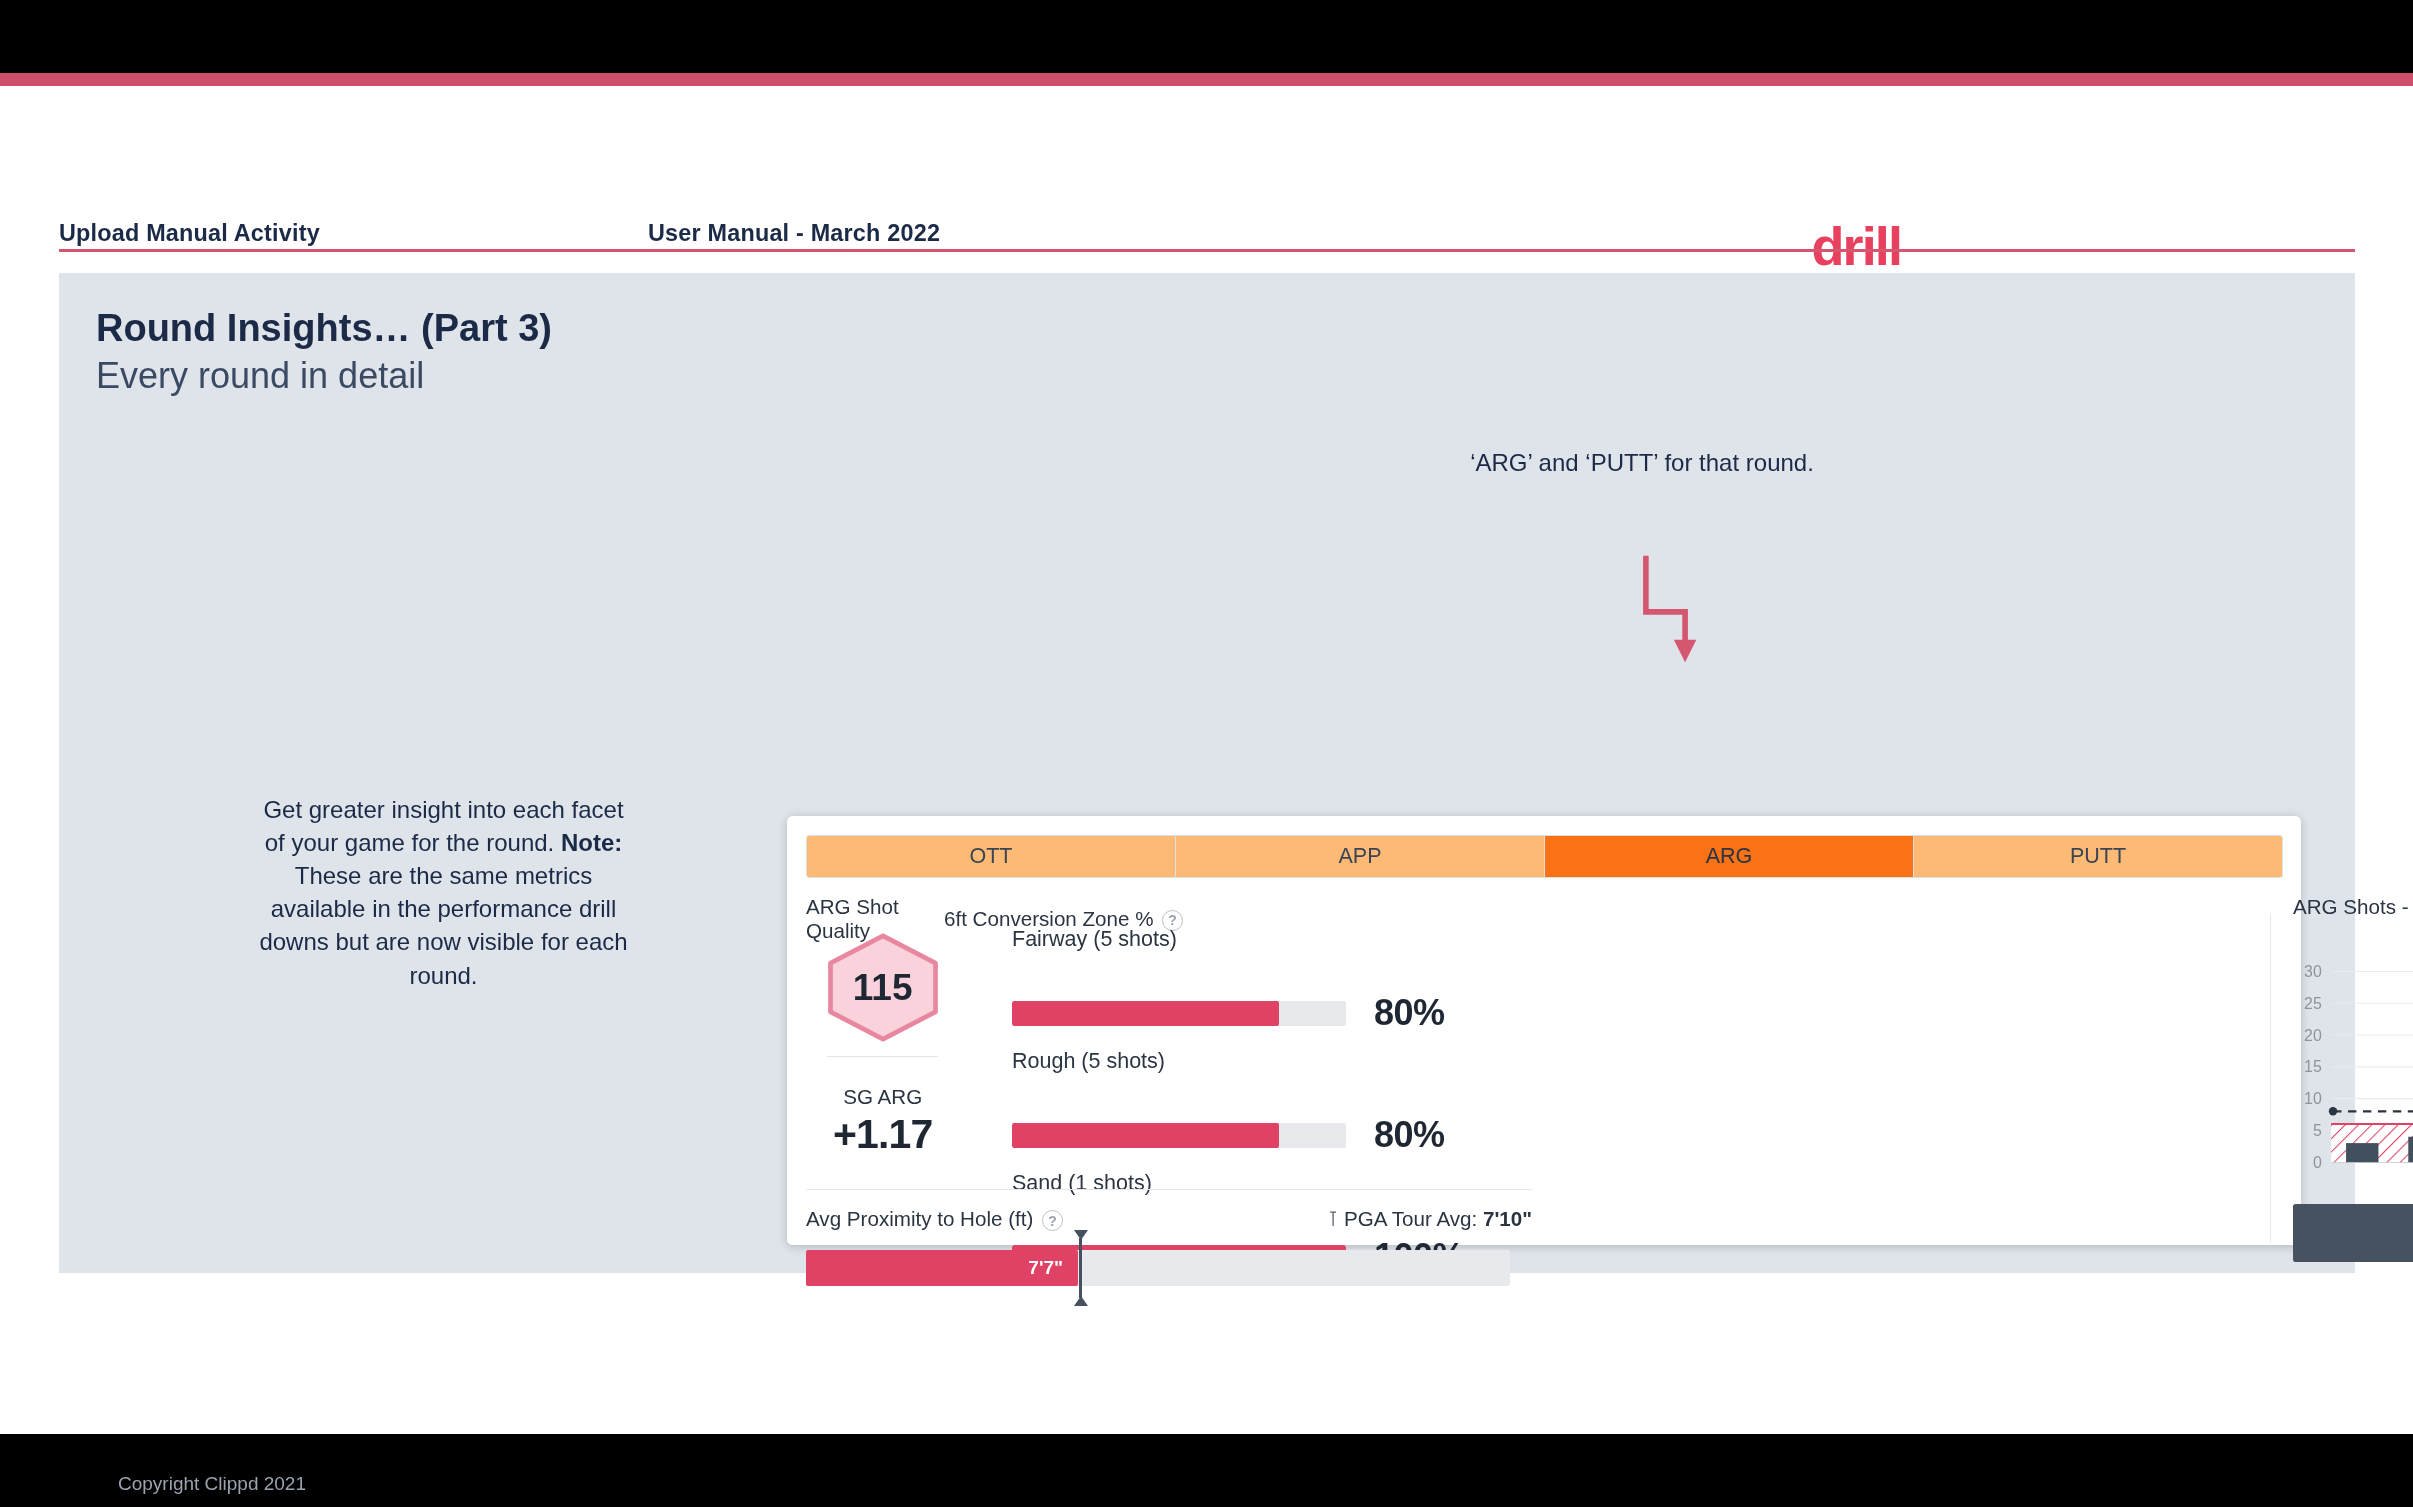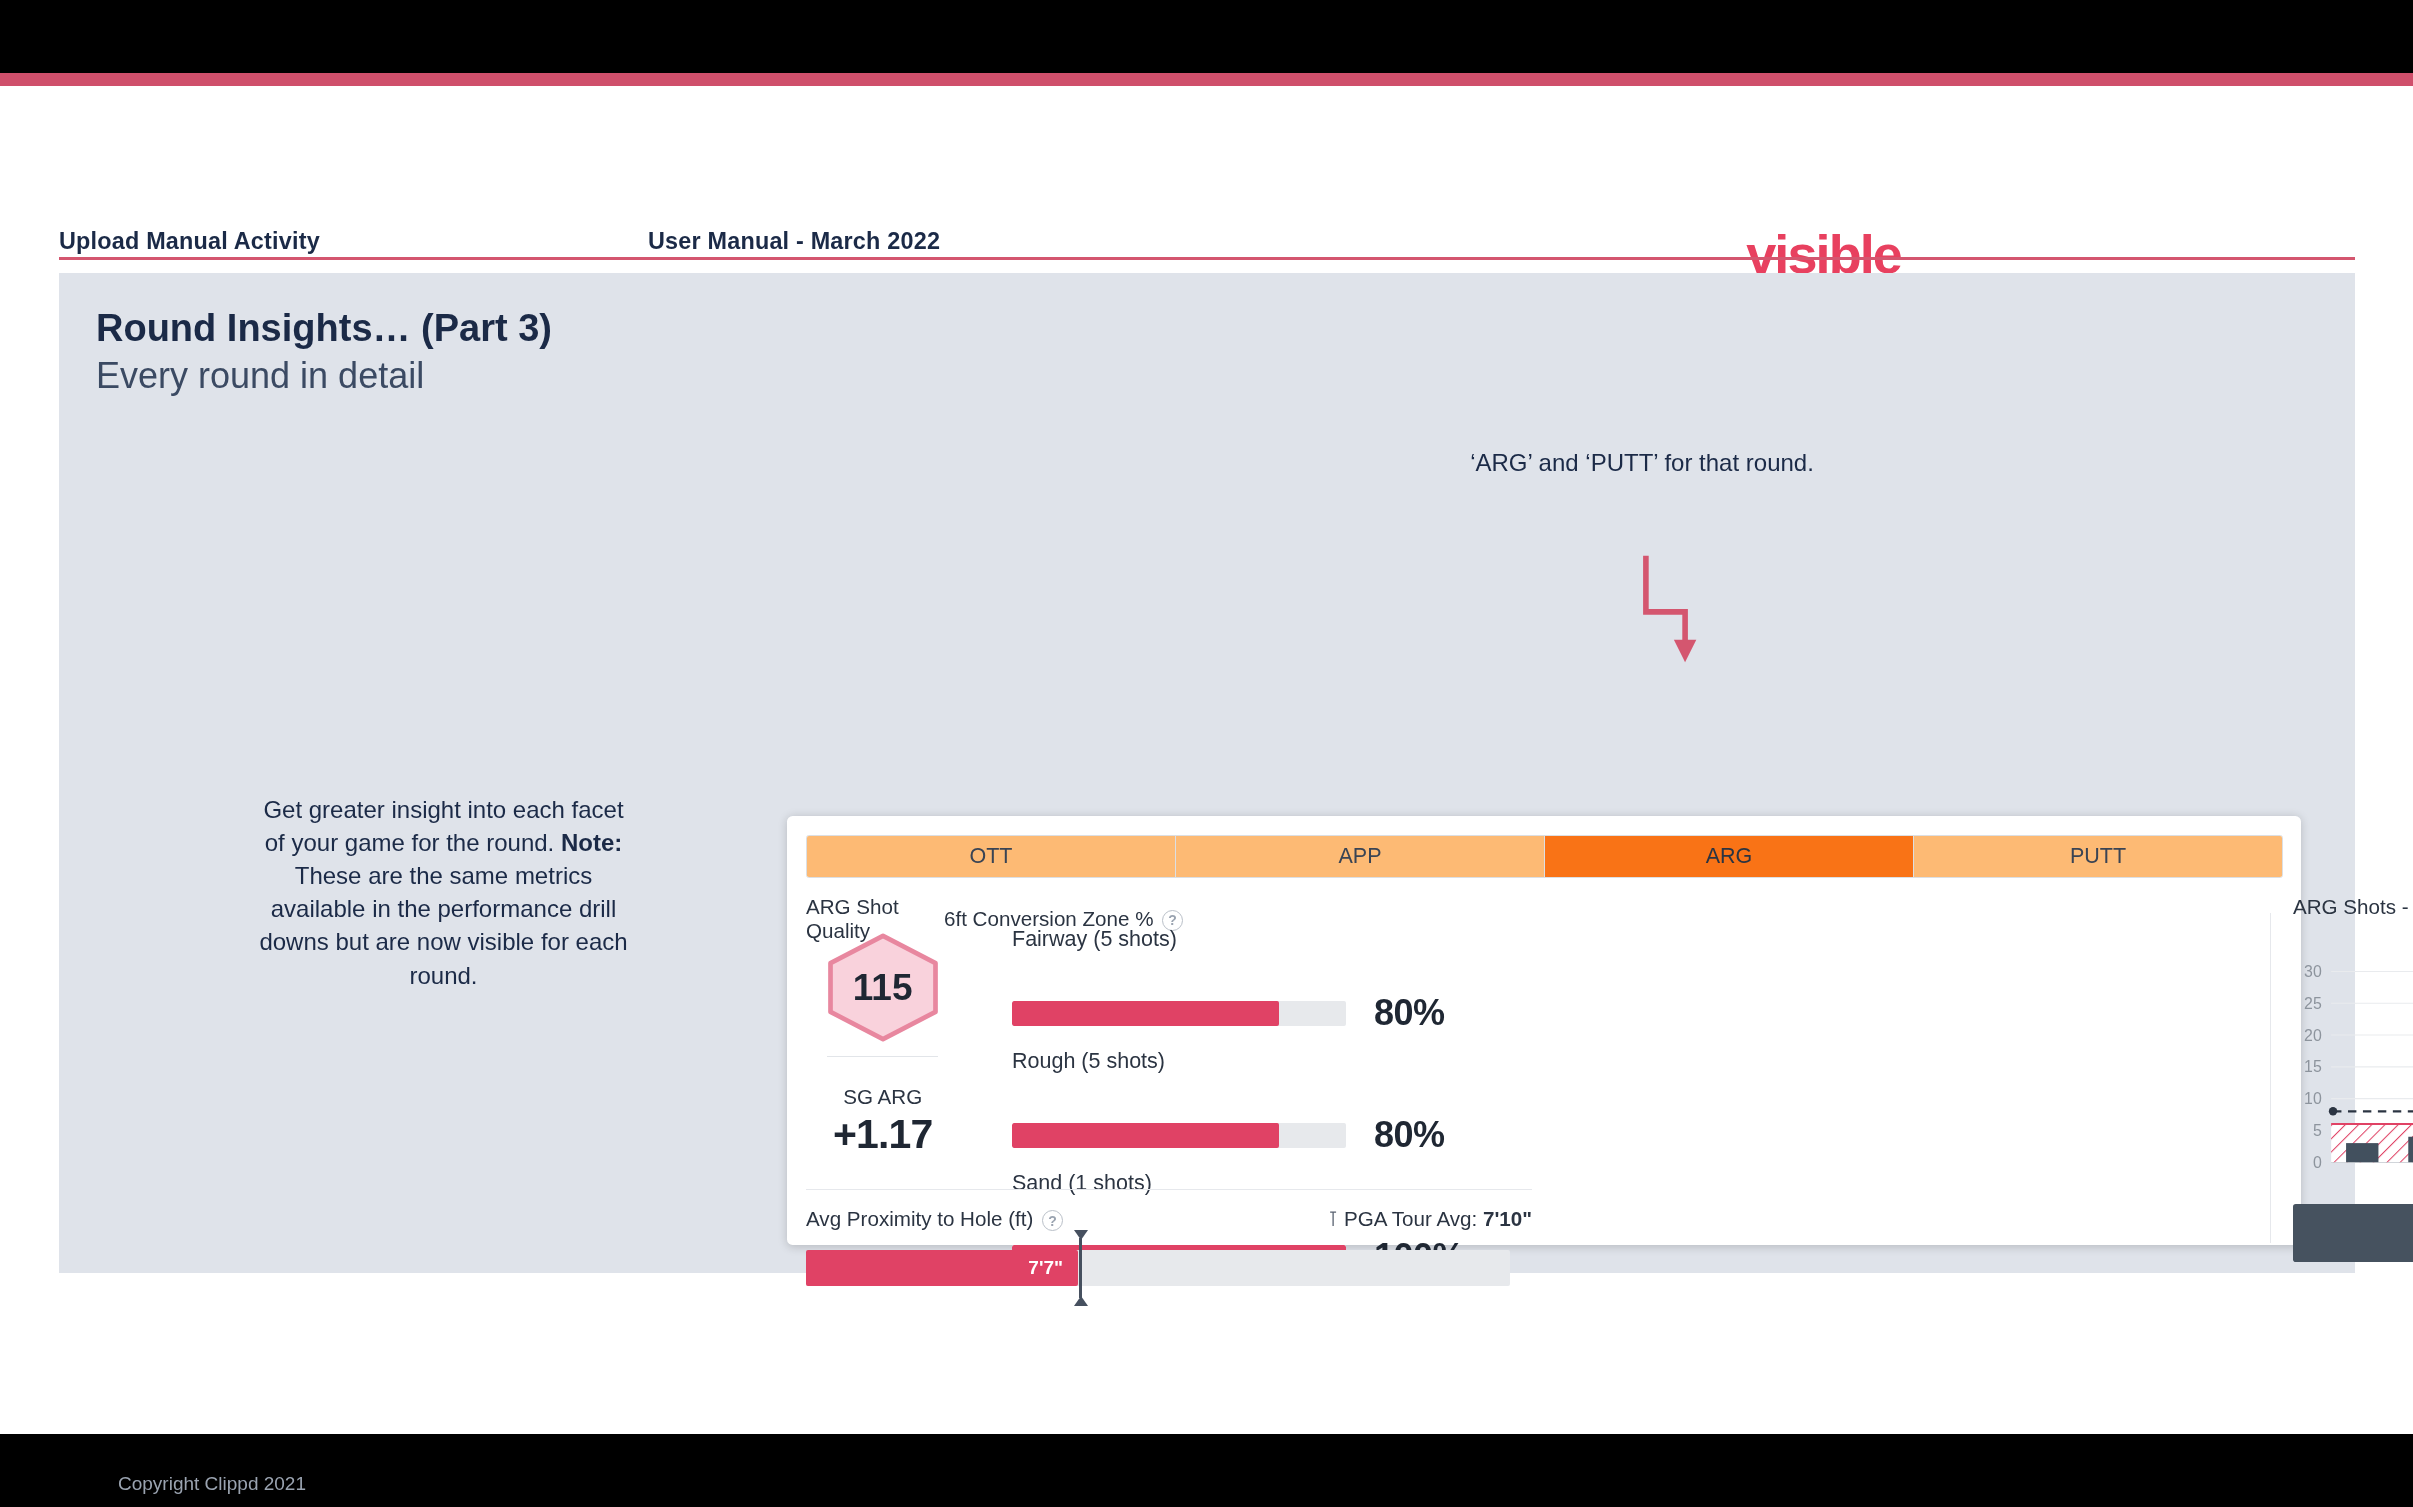--- a/index.html
+++ b/index.html
@@ -12,21 +12,21 @@
   .letterbox-top { position:absolute; left:0; top:0; width:2413px; height:73px; background:#000; }
   .accent-strip { position:absolute; left:0; top:73px; width:2413px; height:13px; background:#cf4f6b; }
   .letterbox-bottom { position:absolute; left:0; top:1434px; width:2413px; height:74px; background:#000; }
 
   .slide {
     position:absolute; left:0; top:86px; width:2413px; height:1348px;
     background:#ffffff;
   }
 
   
-  .hdr { position:absolute; left:0; top:16px; width:1974px; height:150px; }
+  .hdr { position:absolute; left:0; top:8px; width:1974px; height:150px; }
   .hdr-left {
     position:absolute; left:59px; top:126px;
     font-size:23.4px; font-weight:700; color:#1b2a47; letter-spacing:0.2px;
   }
   .hdr-mid {
     position:absolute; left:648px; top:126px;
     font-size:23.4px; font-weight:700; color:#1b2a47; letter-spacing:0.2px;
   }
   .logo {
     position:absolute; right:73px; top:125px;
@@ -177,21 +177,21 @@
 
 <div class="letterbox-top"></div>
 <div class="accent-strip"></div>
 <div class="letterbox-bottom"></div>
 
 <div class="slide">
 
   <div class="hdr">
     <div class="hdr-left">Upload Manual Activity</div>
     <div class="hdr-mid">User Manual - March 2022</div>
-    <div class="logo">visible</div>
+    <div class="logo">drill</div>
     <div class="hdr-rule"></div>
   </div>
 
   <div class="panel">
 
     <div class="title-blk">
       <div class="title-1">Round Insights… (Part 3)</div>
       <div class="title-2">Every round in detail</div>
     </div>
 

